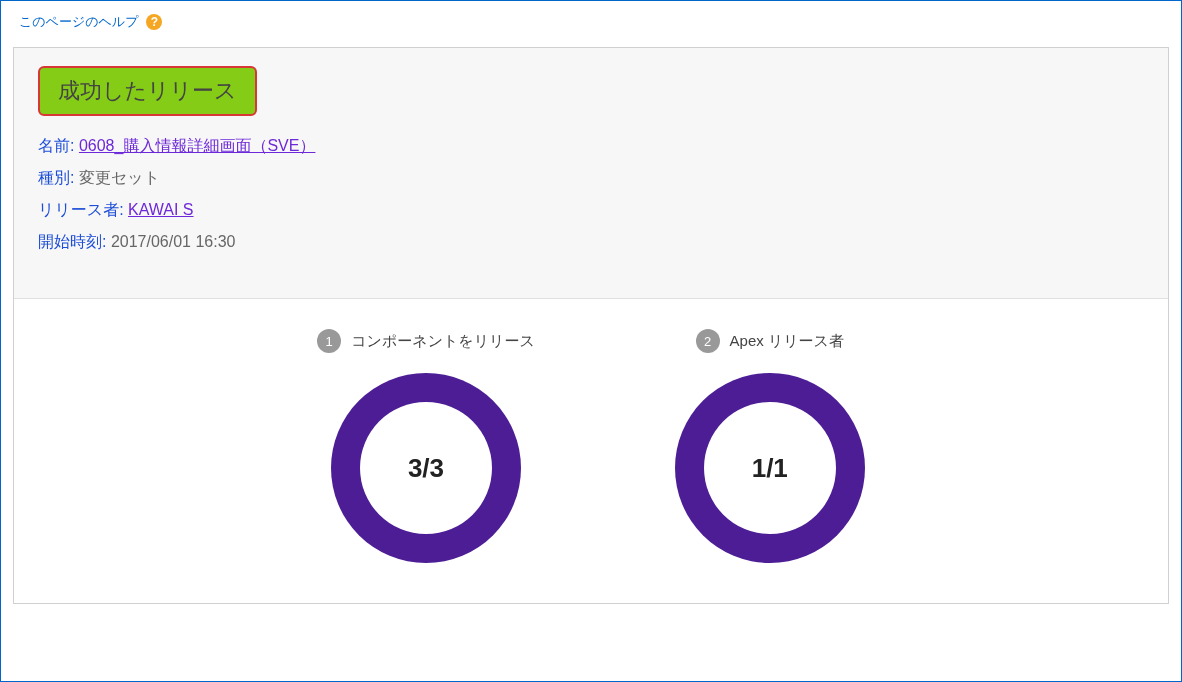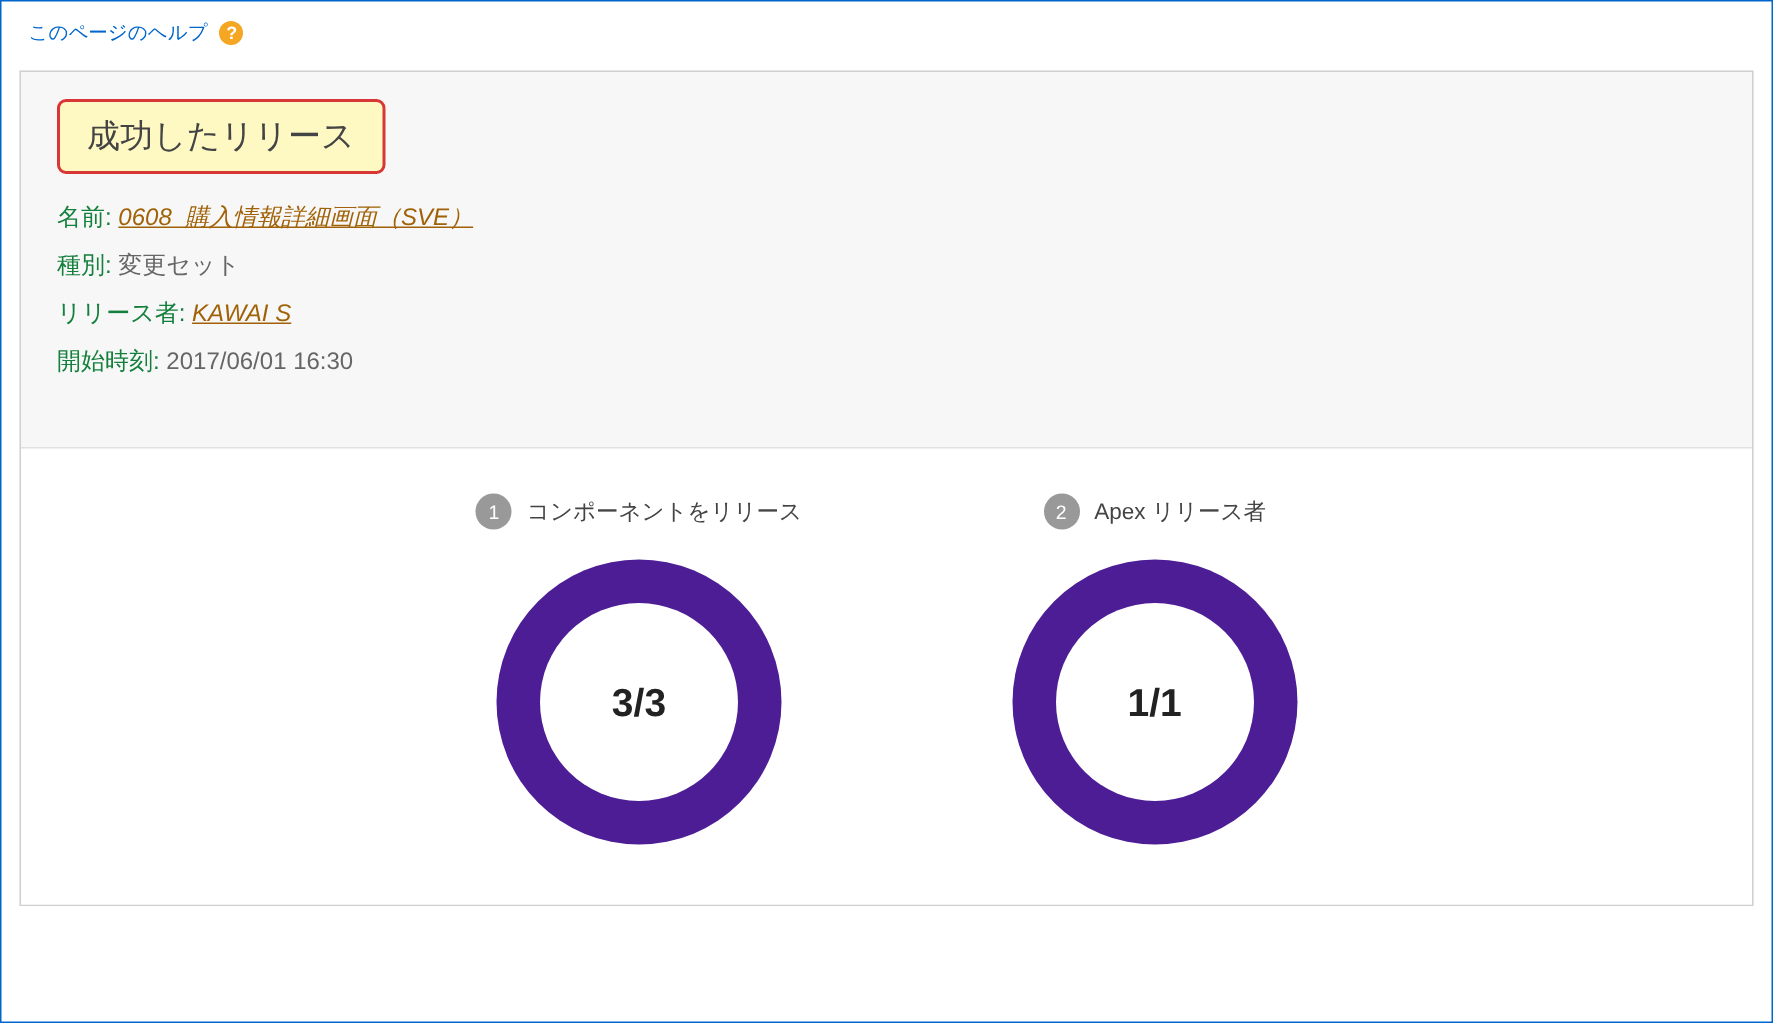--- a/index.html
+++ b/index.html
@@ -54,35 +54,34 @@
       padding: 18px 24px 40px 24px;
     }
     .status-badge {
       display: inline-block;
       border: 2px solid #d93636;
       border-radius: 6px;
       padding: 8px 18px;
       font-size: 22px;
       color: #444;
       margin-bottom: 14px;
-      background: #fef9c3;
+      background: #84cc16;
     }
     .info-row {
       font-size: 16px;
       color: #666;
       line-height: 2;
     }
     .info-row .label {
-      color: #15803d;
+      color: #1d4ed8;
     }
     .info-row .link-value {
-      color: #a16207;
+      color: #6d28d9;
       text-decoration: underline;
       cursor: pointer;
-      font-style: italic;
     }
     .info-row .value {
       color: #666;
     }
     .steps-area {
       background: #ffffff;
       border-top: 1px solid #e0e0e0;
       padding: 30px 0 40px 0;
       display: flex;
       justify-content: center;

